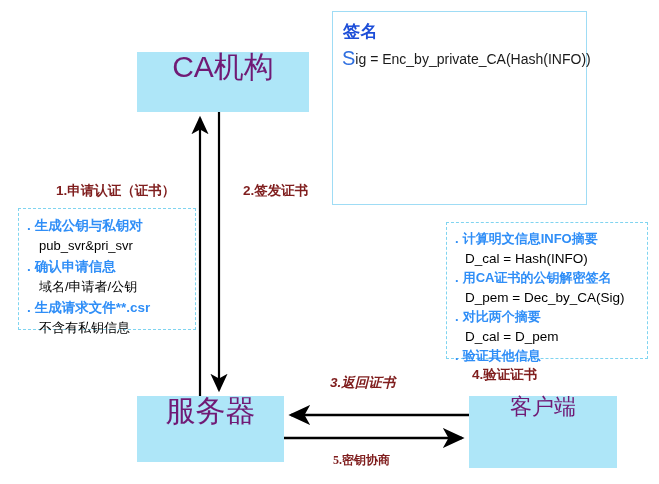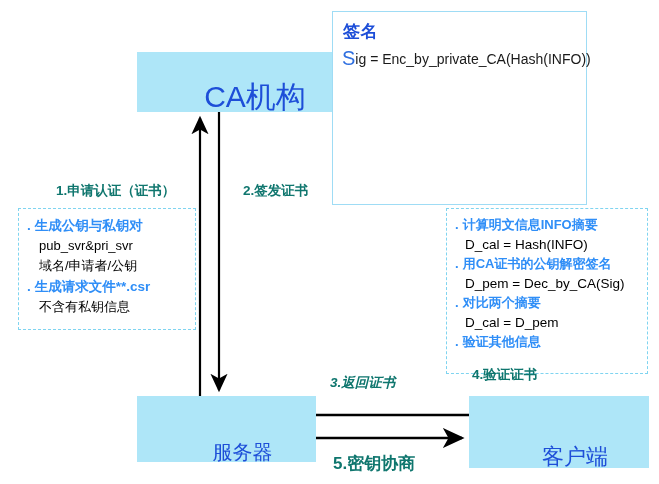--- a/index.html
+++ b/index.html
@@ -16,30 +16,29 @@
     height: 484px;
     background: #ffffff;
     overflow: hidden;
   }
 
   
   .node {
     position: absolute;
     background: #aee6f8;
     display: flex;
-    align-items: flex-end;
+    align-items: flex-start;
     justify-content: center;
-    color: #1d4ed8;
+    color: #701a75;
     font-weight: 400;
     line-height: 1;
     white-space: nowrap;
-    padding-left: 32px;
   }
   .node-ca      { left: 137px; top: 52px;  width: 172px; height: 60px; font-size: 30px; }
-  .node-server  { left: 137px; top: 396px; width: 147px; height: 66px; font-size: 20px; }
+  .node-server  { left: 137px; top: 396px; width: 147px; height: 66px; font-size: 30px; }
   .node-client  { left: 469px; top: 396px; width: 148px; height: 72px; font-size: 22px; }
 
   
   .sig-box {
     position: absolute;
     left: 332px; top: 11px;
     width: 255px; height: 194px;
     border: 1.5px solid #9fdcf5;
     background: #ffffff;
     box-sizing: border-box;
@@ -66,21 +65,21 @@
   }
 
   
   .dashed {
     position: absolute;
     border: 1.5px dashed #7fd4f0;
     background: transparent;
     box-sizing: border-box;
   }
   .left-box  { left: 18px;  top: 208px; width: 178px; height: 122px; }
-  .right-box { left: 446px; top: 208px; width: 202px; height: 166px; text-decoration: underline; }
+  .right-box { left: 446px; top: 222px; width: 202px; height: 137px; text-decoration: underline; }
 
   
   .panel-lines {
     position: absolute;
     left: 8px; top: 6px;
     right: 4px;
   }
   .pl-head {
     font-size: 13.5px;
     font-weight: 700;
@@ -99,30 +98,30 @@
     line-height: 20px;
     white-space: nowrap;
     padding-left: 12px;
   }
   .right-box .pl-head { font-size: 13px; line-height: 20px; }
   .right-box .pl-sub  { font-size: 13.5px; line-height: 19px; padding-left: 10px; }
 
   
   .step-label {
     position: absolute;
-    color: #0f766e;
+    color: #7f1d1d;
     font-size: 13.5px;
     font-weight: 700;
     white-space: nowrap;
   }
   .step1 { left: 56px;  top: 182px; }
   .step2 { left: 243px; top: 182px; text-align: right; }
   .step3 { left: 330px; top: 374px; font-style: italic; }
   .step4 { left: 472px; top: 366px; }
-  .step5 { left: 333px; top: 452px; font-size: 17px; }
+  .step5 { left: 333px; top: 452px; font-size: 12px; font-family: Liberation Serif, serif; }
 
   
   #arrows {
     position: absolute;
     left: 0; top: 0;
     width: 659px; height: 484px;
     pointer-events: none;
   }
 </style>
 </head>
@@ -161,20 +160,21 @@
   <div class="sig-box">
     <div class="sig-title">签名</div>
     <div class="sig-formula"><span class="bigS">S</span><span>ig = Enc_by_private_CA(Hash(INFO))</span></div>
 
   </div>
 
   <div class="dashed left-box">
     <div class="panel-lines" id="left-lines">
         <div class="pl-head">生成公钥与私钥对</div>
         <div class="pl-sub">pub_svr&amp;pri_svr</div>
+        <div class="pl-head">确认申请信息</div>
         <div class="pl-sub">域名/申请者/公钥</div>
         <div class="pl-head">生成请求文件**.csr</div>
         <div class="pl-sub">不含有私钥信息</div>
       </div>
   </div>
 
   <div class="dashed right-box">
     <div class="panel-lines" id="right-lines">
         <div class="pl-head">计算明文信息INFO摘要</div>
         <div class="pl-sub">D_cal = Hash(INFO)</div>

